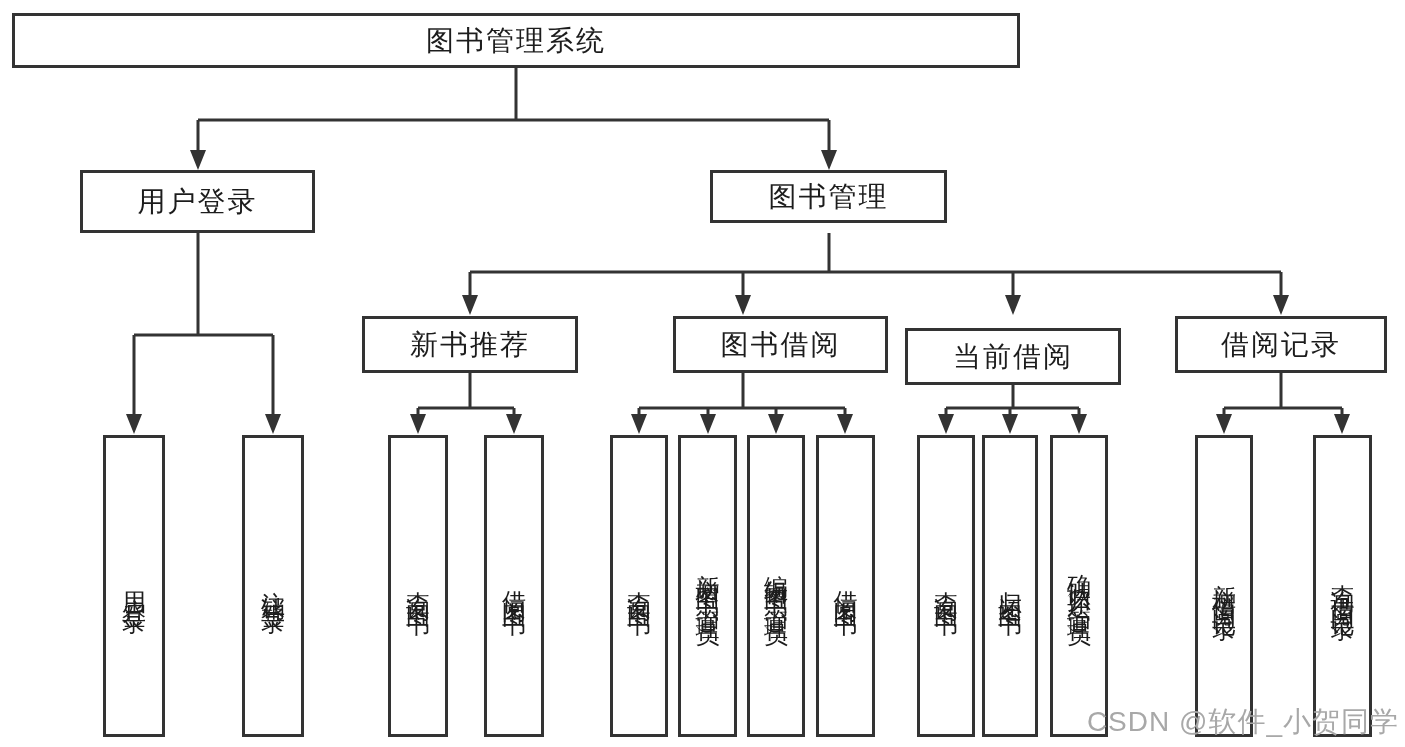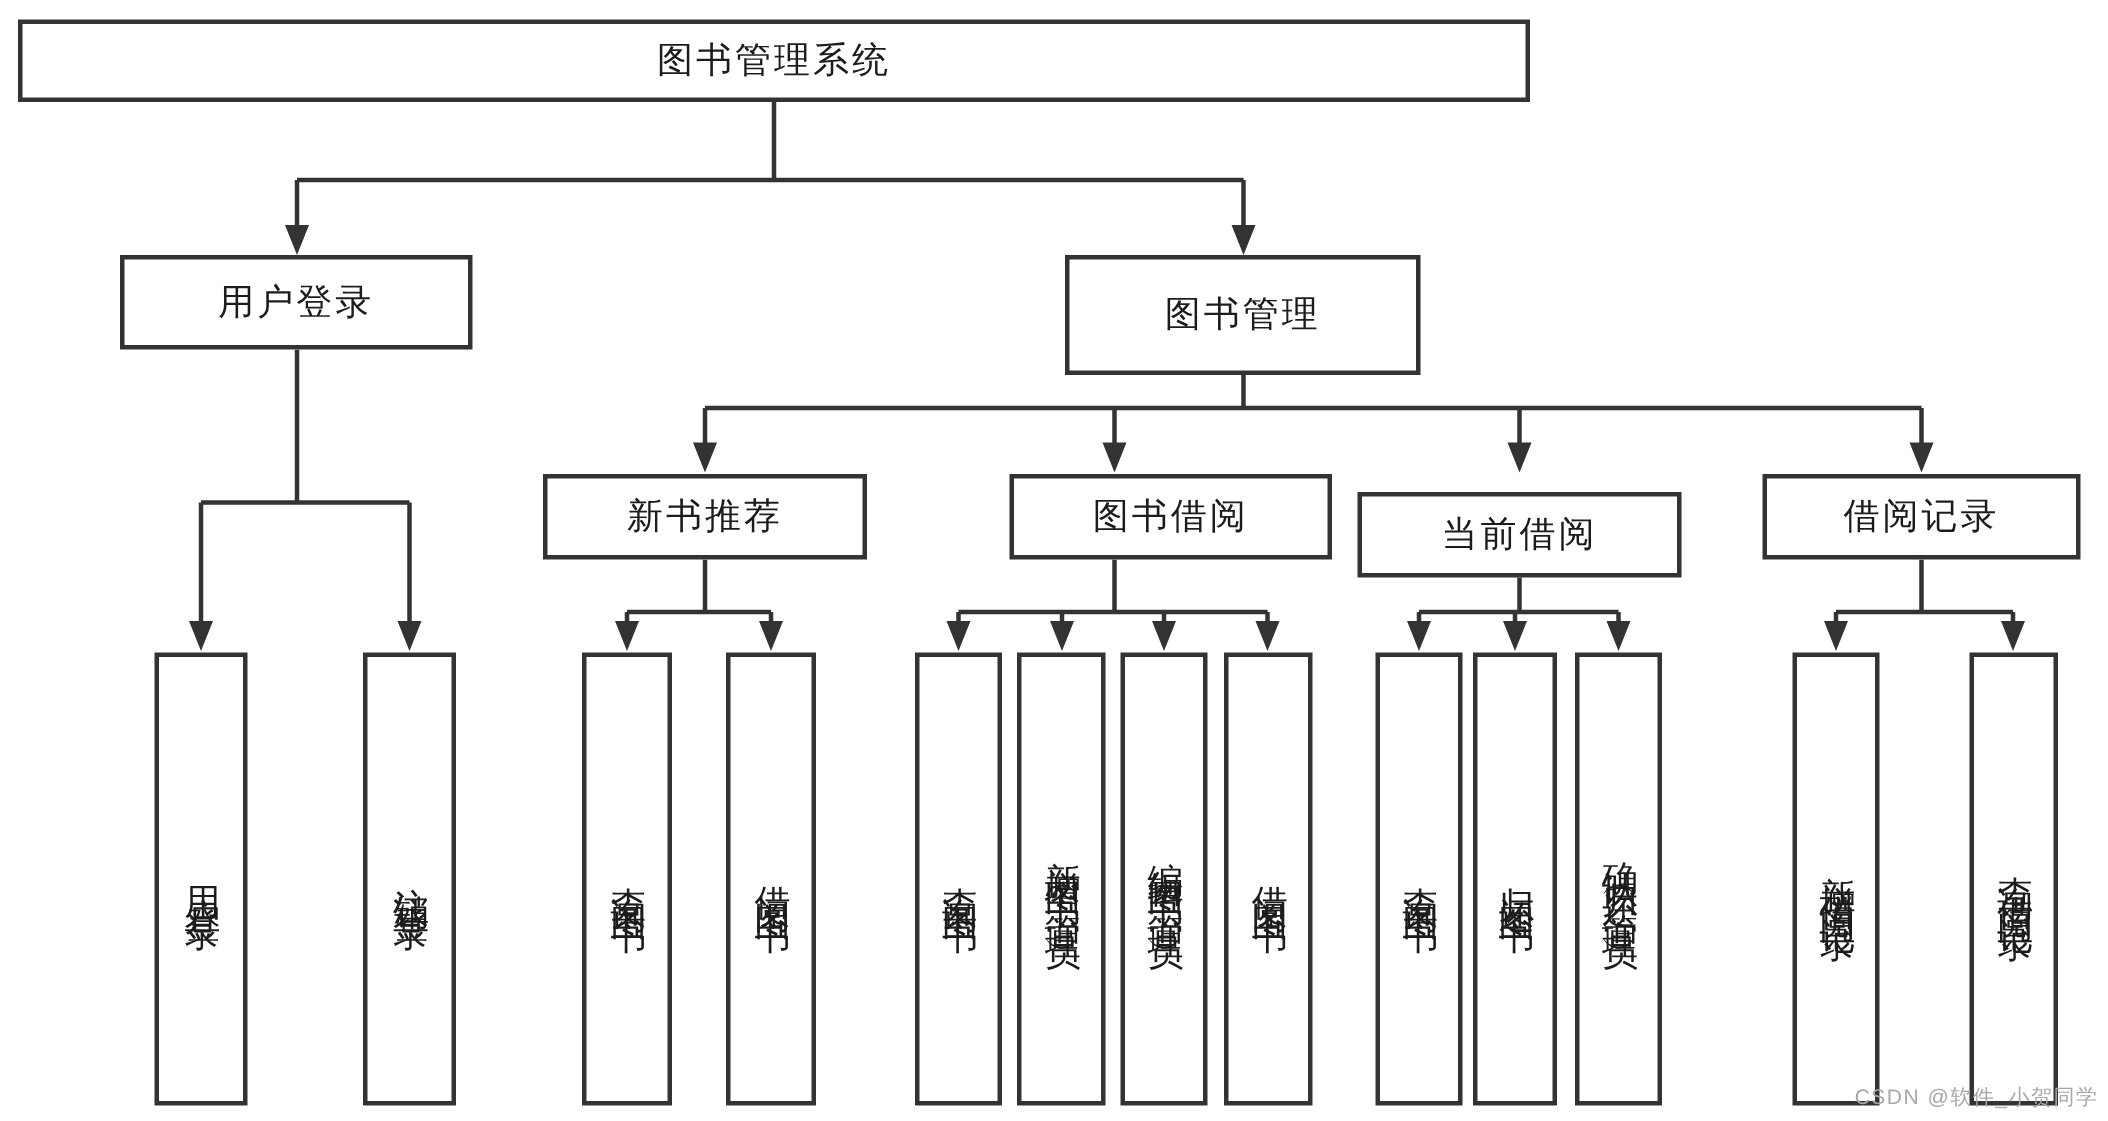--- a/index.html
+++ b/index.html
@@ -21,38 +21,38 @@
     position:absolute;
     box-sizing:border-box;
     border:3px solid var(--line);
     background:#fff;
     display:flex;
     align-items:center;
     justify-content:center;
     color:var(--text);
   }
   .node .lbl{
-    font-size:24px;
+    font-size:28px;
     letter-spacing:2px;
     white-space:nowrap;
     line-height:1;
   }
   .leaf .lbl{
     writing-mode:vertical-rl;
     text-orientation:mixed;
     letter-spacing:7px;
     font-size:24px;
     white-space:normal;
     line-height:1;
   }
   .watermark{
     position:absolute;
     right:6px;
     bottom:6px;
-    font-size:14px;
+    font-size:28px;
     color:var(--wm);
     letter-spacing:1px;
     white-space:nowrap;
   }
 </style>
 </head>
 <body>
 
 <div class="canvas">
 
@@ -78,21 +78,21 @@
          M1342 434 L1334 414 L1350 414 Z"></path>
   </svg>
 
   <div class="node" style="left:12px;top:13px;width:1008px;height:55px">
     <span class="lbl">图书管理系统</span>
   </div>
 
   <div class="node" style="left:80px;top:170px;width:235px;height:63px">
     <span class="lbl">用户登录</span>
   </div>
-  <div class="node" style="left:710px;top:170px;width:237px;height:80px">
+  <div class="node" style="left:710px;top:170px;width:237px;height:53px">
     <span class="lbl">图书管理</span>
   </div>
 
   <div class="node" style="left:362px;top:316px;width:216px;height:57px">
     <span class="lbl">新书推荐</span>
   </div>
   <div class="node" style="left:673px;top:316px;width:215px;height:57px">
     <span class="lbl">图书借阅</span>
   </div>
   <div class="node" style="left:905px;top:328px;width:216px;height:57px">

